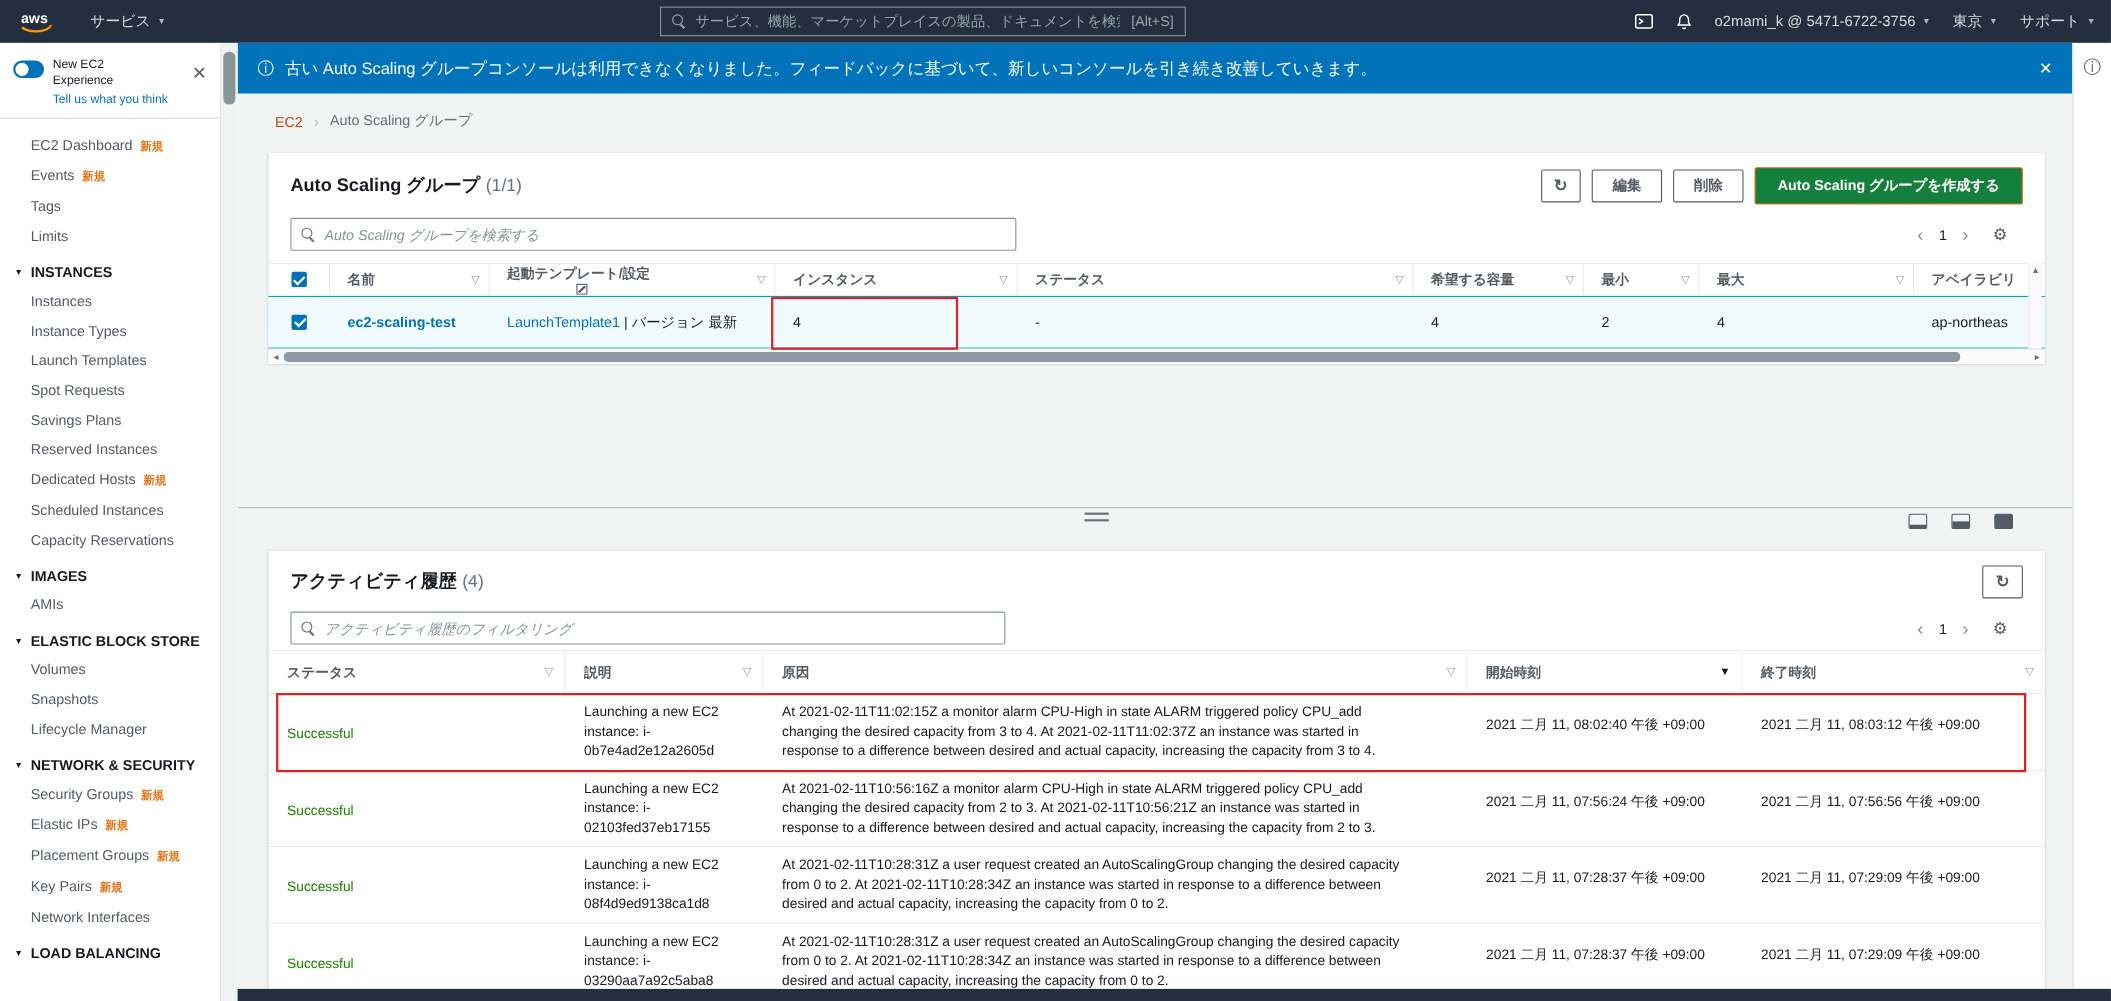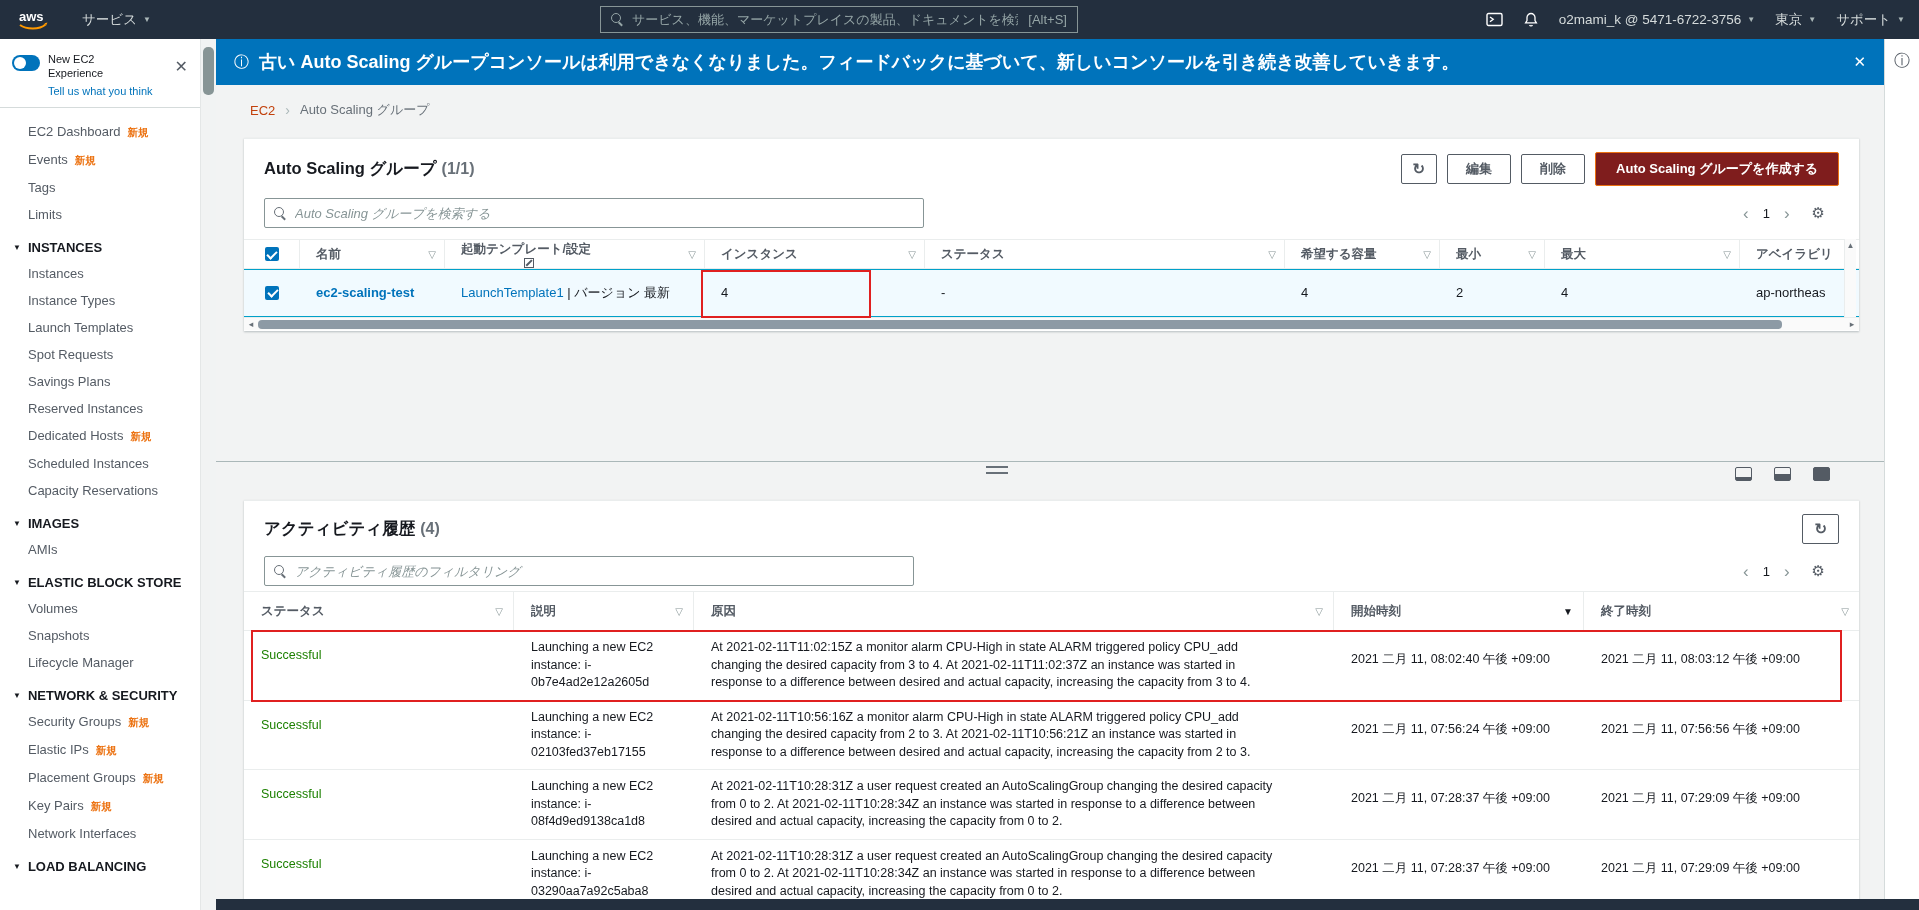--- a/index.html
+++ b/index.html
@@ -41,39 +41,39 @@
   .badge-new:empty{display:none}
 
   
   #main{position:absolute;left:216px;top:39px;width:1668px;height:860px;background:#f2f3f3;overflow:hidden}
   #help-strip{position:absolute;left:1884px;top:39px;width:35px;height:871px;background:#fff;border-left:1px solid #d5dbdb}
   #help-strip .info{display:block;text-align:center;margin-top:12px;color:#545b64;font-size:16px;cursor:pointer}
   #footer-bar{position:absolute;left:216px;top:899px;width:1703px;height:11px;background:#232f3e}
 
   #banner{position:absolute;left:0;top:0;width:1668px;height:46px;background:#0073bb;color:#fff;display:flex;align-items:center;padding:0 18px}
   #banner .info{font-size:15px;margin-right:10px}
-  #banner .btxt{font-size:18px;font-weight:bold}
+  #banner .btxt{font-size:15px;font-weight:normal}
   #banner .bclose{margin-left:auto;font-size:15px;cursor:pointer}
 
   #breadcrumb{position:absolute;left:34px;top:62px;display:flex;align-items:center;gap:10px;font-size:13px}
   #breadcrumb .root{color:#c2410c;cursor:pointer}
   #breadcrumb .sep{color:#aab7b8;font-size:14px}
   #breadcrumb .cur{color:#687078}
 
   .card{position:absolute;background:#fff;box-shadow:0 1px 2px rgba(0,28,36,.25);border-top:1px solid #eaeded}
   #card1{left:28px;top:99px;width:1615px;height:193px}
   #card2{left:28px;top:461px;width:1615px;height:438px}
 
   .card-head{display:flex;align-items:center;justify-content:space-between;padding:13px 20px 0 20px}
   .card-title{font-size:16.5px;font-weight:bold;color:#16191f}
-  .card-count{font-size:16px;color:#687078;font-weight:bold;margin-left:5px}
+  .card-count{font-size:16px;color:#687078;font-weight:normal;margin-left:5px}
   .actions{display:flex;align-items:center;gap:10px}
   .btn{height:30px;border:1px solid #545b64;background:#fff;color:#545b64;font-weight:bold;font-size:13px;padding:0 18px;border-radius:2px;display:flex;align-items:center;justify-content:center;cursor:pointer}
   .btn.icon{padding:0 11px;font-size:15px}
-  .btn.primary{background:#7f1d1d;border-color:#ec7211;color:#fff;padding:16px 20px}
+  .btn.primary{background:#15803d;border-color:#ec7211;color:#fff;padding:16px 20px}
 
   .toolbar{display:flex;align-items:center;justify-content:space-between;margin:12px 34px 0 20px}
   .search-box{display:flex;align-items:center;gap:8px;border:1px solid #879596;border-radius:2px;background:#fff;height:30px;padding:0 9px}
   .search-box input{border:none;outline:none;flex:1;font-size:13px;font-style:italic;color:#16191f;background:transparent}
   .search-box input::placeholder{color:#879596;font-style:italic}
   #card1 .search-box{width:660px}
   #card2 .search-box{width:650px}
   .pager{display:flex;align-items:center;gap:14px;color:#879596}
   .pager .pg{font-size:17px;cursor:pointer;line-height:1}
   .pager .num{color:#16191f;font-size:13px}
@@ -114,21 +114,21 @@
   .vicon.full{background:#545b64}
 
   
   #act-table{position:absolute;left:0;top:90px;width:1615px}
   #act-table .thead{height:40px;border-top:1px solid #eaeded;border-bottom:1px solid #eaeded}
   .a1{width:270px;flex:none}.a2{width:180px;flex:none}.a3{width:640px;flex:none}.a4{width:250px;flex:none}.a5{width:275px;flex:none}
   #act-table .th{padding:0 10px 0 17px}
   #act-table .th .sort{color:#16191f;font-size:10px;margin-left:6px}
   .arow{display:flex;border-bottom:1px solid #eaeded;align-items:flex-start;min-height:66px}
   .arow .ad{padding:8px 10px 8px 17px;font-size:12.5px;line-height:1.4;color:#16191f;overflow-wrap:anywhere}
-  .arow .status{color:#1d8102;padding-top:16px}
+  .arow .status{color:#1d8102;padding-top:28px}
   .arow .desc{padding-right:40px}
   .arow .cause{padding-right:45px}
   .arow .time{white-space:nowrap;padding-top:20px;overflow:visible}
 
   
   .annot{position:absolute;border:2px solid #e02020;pointer-events:none}
   #annotA{left:485px;top:231px;width:170px;height:48px}
   #annotB{left:35px;top:591px;width:1591px;height:72px}
 </style>
 </head>

